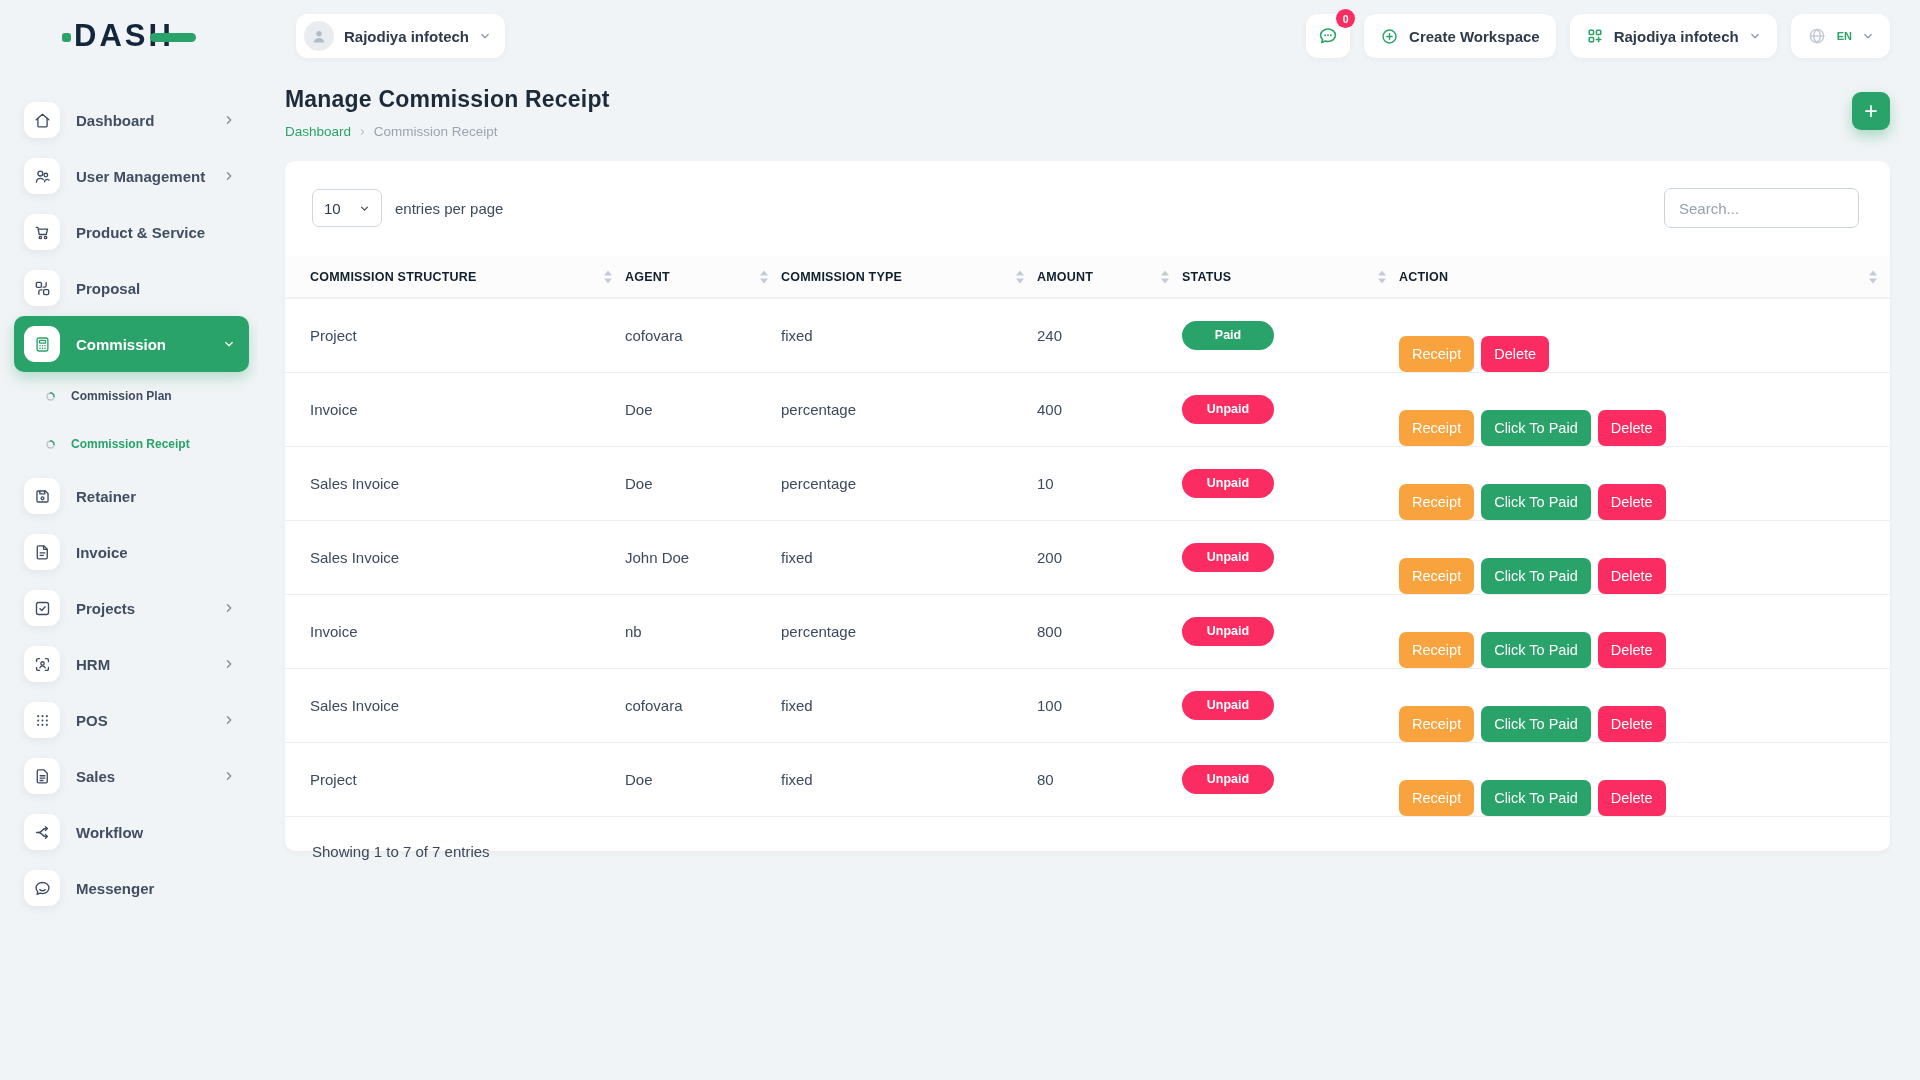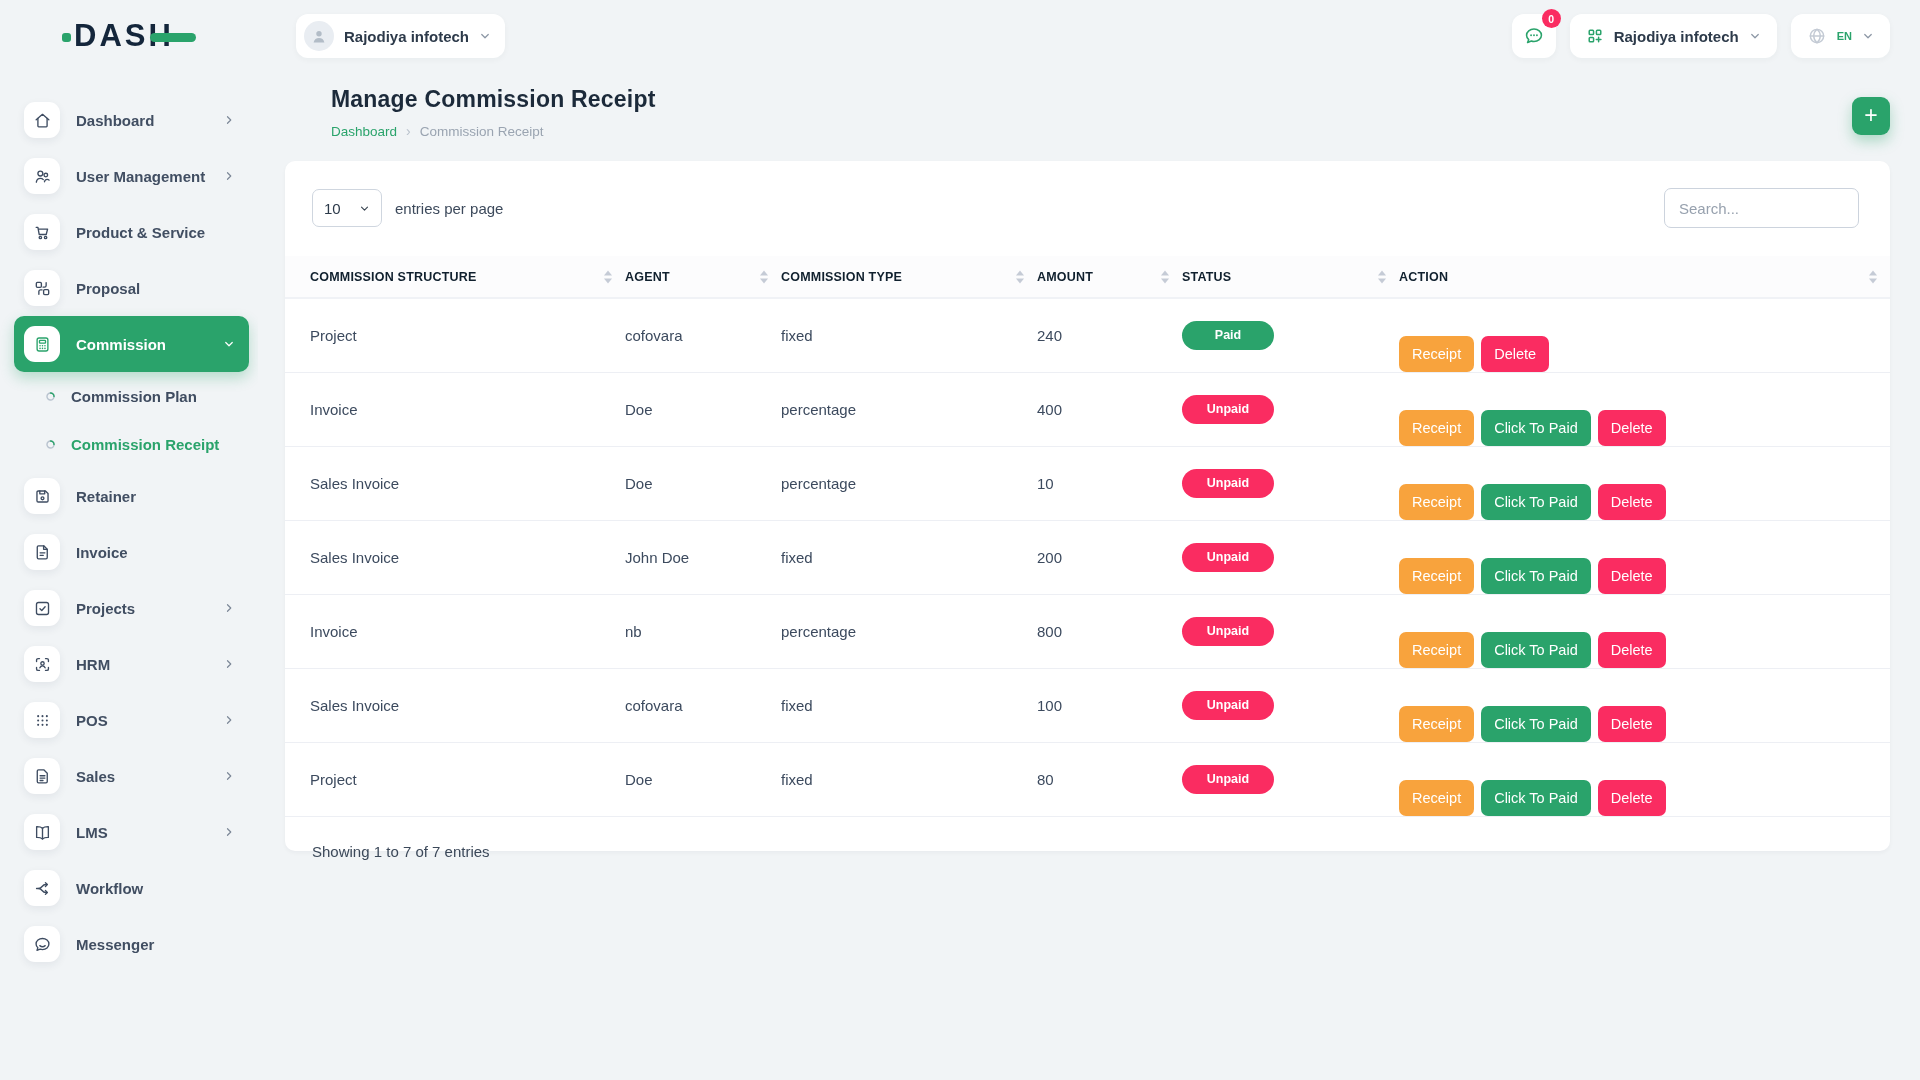--- a/index.html
+++ b/index.html
@@ -45,26 +45,26 @@
   .icon-card{width:36px; height:36px; border-radius:11px; background:#fff; box-shadow:0 3px 8px rgba(25,45,70,.07);
              display:flex; align-items:center; justify-content:center; color:#3e4c61; flex:none;}
   .icon-card .svg-icon{width:19px; height:19px;}
   .nav-label{font-size:15px; font-weight:600; color:#414e62; margin-left:16px; white-space:nowrap;}
   .nav-chevron{margin-left:auto; width:12px; height:12px; color:#7c8797;}
   .nav-item.active{background:var(--green); box-shadow:0 6px 14px rgba(42,163,107,.3);}
   .nav-item.active .icon-card{color:var(--green); box-shadow:none;}
   .nav-item.active .nav-label, .nav-item.active .nav-chevron{color:#fff;}
   .sub-item{display:flex; align-items:center; height:48px; padding-left:44px; gap:14px; cursor:pointer;}
   .bullet{width:13px; height:13px; flex:none;}
-  .sub-label{font-size:15px; font-weight:600; color:#3f4c60;}
+  .sub-label{font-size:12px; font-weight:600; color:#3f4c60;}
   .sub-item.active .sub-label{color:var(--green); font-weight:bold;}
 
   
   .main{grid-row:2; grid-column:2; padding:14px 30px 0 27px; overflow:hidden;}
-  .page-head{display:flex; align-items:center;margin-left:46px;}
+  .page-head{display:flex; align-items:flex-start;}
   .page-title{font-size:23px; font-weight:bold; color:#1c2a3a; letter-spacing:.2px;}
   .crumbs{margin-top:10px; font-size:13.5px; display:flex; align-items:center; gap:9px;}
   .crumb-link{color:var(--green); text-decoration:none; cursor:pointer;}
   .crumb-sep{color:#b9c2cc; font-size:14px;}
   .crumb-cur{color:#9aa4b1;}
   .add-btn{margin-left:auto; margin-top:6px; width:38px; height:38px; border:none; border-radius:9px; background:var(--green);
            color:#fff; font-size:23px; font-weight:400; line-height:1; cursor:pointer; box-shadow:0 6px 14px rgba(42,163,107,.35);}
 
   .card{margin-top:22px; background:var(--card); border-radius:10px; box-shadow:0 2px 4px rgba(16,30,54,.04);
         padding:27px 31px 0 27px; height:690px;}
@@ -140,20 +140,29 @@
               <path d="M12 4.4c4.5 0 8.1 3 8.1 6.8s-3.6 6.8-8.1 6.8c-1 0-2-.2-2.9-.5L5 19l1.2-3c-1.4-1.2-2.3-2.9-2.3-4.8 0-3.8 3.6-6.8 8.1-6.8z"></path>
               <g fill="currentColor" stroke="none">
                 <circle cx="8.8" cy="11.2" r="1"></circle>
                 <circle cx="12" cy="11.2" r="1"></circle>
                 <circle cx="15.2" cy="11.2" r="1"></circle>
               </g>
             </svg>
           </span>
         <span class="chat-badge">0</span>
       </button>
+      <button class="pill cw-btn">
+        <span class="svg-icon plus-ic">
+            <svg viewBox="0 0 24 24" fill="none" stroke="currentColor" stroke-width="1.8" stroke-linecap="round">
+              <circle cx="12" cy="12" r="8.2"></circle>
+              <path d="M12 8.6v6.8M8.6 12h6.8"></path>
+            </svg>
+          </span>
+        <span class="pill-label">Create Workspace</span>
+      </button>
       <button class="pill company-btn">
         <span class="svg-icon grid-ic">
             <svg viewBox="0 0 24 24" fill="none" stroke="currentColor" stroke-width="2" stroke-linecap="round" stroke-linejoin="round">
               <rect x="4.3" y="4.3" width="5.8" height="5.8" rx="1.2"></rect>
               <rect x="13.9" y="4.3" width="5.8" height="5.8" rx="1.2"></rect>
               <rect x="4.3" y="13.9" width="5.8" height="5.8" rx="1.2"></rect>
               <path d="M16.8 13.6v6.2M13.7 16.7h6.2"></path>
             </svg>
           </span>
         <span class="pill-label">Rajodiya infotech</span>
@@ -373,36 +382,20 @@
         <div class="nav-item">
     <span class="icon-card">
             <span class="svg-icon">
               <svg viewBox="0 0 24 24" fill="none" stroke="currentColor" stroke-width="1.7" stroke-linecap="round" stroke-linejoin="round">
                 <path d="M7 3.6h6.6L18 8v10.4a1.6 1.6 0 0 1-1.6 1.6H7a1.6 1.6 0 0 1-1.6-1.6V5.2A1.6 1.6 0 0 1 7 3.6z"></path>
                 <path d="M9 11h6M9 14h6M9 17h3.6"></path>
               </svg>
             </span>
           </span>
     <span class="nav-label">Sales</span>
-    <span class="svg-icon nav-chevron">
-            <svg viewBox="0 0 24 24" fill="none" stroke="currentColor" stroke-width="2.4" stroke-linecap="round" stroke-linejoin="round">
-              <path d="M9 5.5 15.5 12 9 18.5"></path>
-            </svg>
-          </span>
-  </div>
-        <div class="nav-item">
-    <span class="icon-card">
-            <span class="svg-icon">
-              <svg viewBox="0 0 24 24" fill="none" stroke="currentColor" stroke-width="1.7" stroke-linecap="round" stroke-linejoin="round">
-                <path d="M12 6.6C10.4 5.1 8.3 4.5 4.6 4.6v13.6c3.7-.1 5.8.5 7.4 2 1.6-1.5 3.7-2.1 7.4-2V4.6c-3.7-.1-5.8.5-7.4 2z"></path>
-                <path d="M12 6.6v13.3"></path>
-              </svg>
-            </span>
-          </span>
-    <span class="nav-label">LMS</span>
     <span class="svg-icon nav-chevron">
             <svg viewBox="0 0 24 24" fill="none" stroke="currentColor" stroke-width="2.4" stroke-linecap="round" stroke-linejoin="round">
               <path d="M9 5.5 15.5 12 9 18.5"></path>
             </svg>
           </span>
   </div>
         <div class="nav-item">
     <span class="icon-card">
             <span class="svg-icon">
               <svg viewBox="0 0 24 24" fill="none" stroke="currentColor" stroke-width="1.7" stroke-linecap="round" stroke-linejoin="round">

